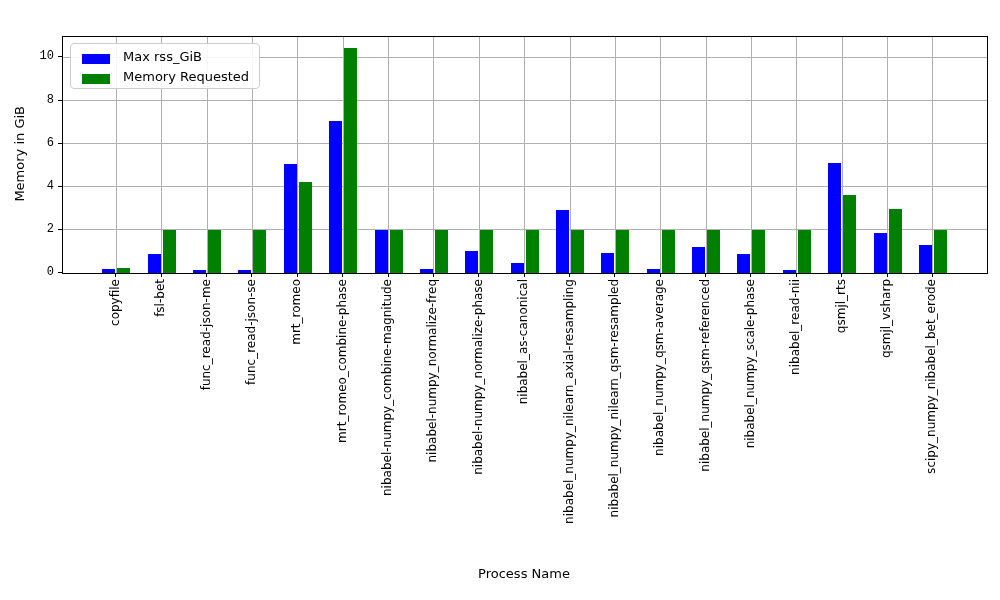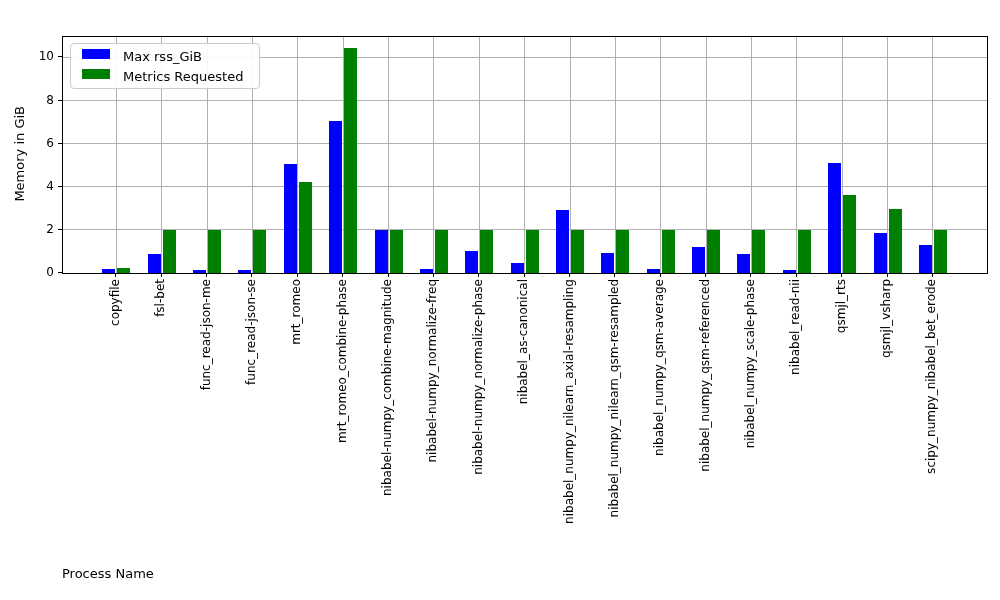--- a/index.html
+++ b/index.html
@@ -14,47 +14,47 @@
   }
   #plot{
     position:absolute;left:62px;top:36px;width:924px;height:236px;
     border:1px solid #000;box-sizing:content-box;background:#fff;
   }
   .hgrid{position:absolute;left:0;width:924px;height:1px;background:#b0b0b0;}
   .vgrid{position:absolute;top:0;height:236px;width:1px;background:#b0b0b0;}
   .bar{position:absolute;width:13px;}
   .ytick-label{
     position:absolute;left:0;width:54px;text-align:right;font-size:12px;
-    line-height:12px;color:#000;
+    line-height:12px;color:#000;font-family:Liberation Mono, monospace;
   }
   .ytick-mark{position:absolute;width:4px;height:1px;background:#000;left:58px;}
   .xtick-mark{position:absolute;width:1px;height:4px;background:#000;top:273px;}
   .xlabel{
     position:absolute;top:279px;font-size:12px;line-height:15px;color:#000;
     writing-mode:vertical-rl;transform:rotate(180deg);white-space:nowrap;
   }
   #ylabel-wrap{
     position:absolute;left:10px;top:36px;height:236px;width:18px;
     display:flex;align-items:center;justify-content:center;
   }
   #ylabel{
     writing-mode:vertical-rl;transform:rotate(180deg);font-size:13px;
     white-space:nowrap;color:#000;
   }
   #xlabel{
-    position:absolute;left:62px;top:566px;width:924px;text-align:left;
+    position:absolute;left:62px;top:566px;width:924px;text-align:center;
     font-size:13px;color:#000;
   }
   #legend{
     position:absolute;left:70px;top:43px;width:190px;height:46px;
     background:rgba(255,255,255,0.9);border:1px solid #cccccc;border-radius:4px;
     display:flex;flex-direction:column;justify-content:center;gap:5px;
     padding:0;box-sizing:border-box;
   }
-  .legend-row{display:flex;align-items:flex-start;height:15px;margin-left:11px;}
+  .legend-row{display:flex;align-items:flex-end;height:15px;margin-left:11px;}
   .legend-swatch{width:28px;height:10px;display:inline-block;flex:none;}
   .legend-label{margin-left:13px;font-size:13px;line-height:15px;white-space:nowrap;}
 </style>
 </head>
 <body>
 
 <div id="figure">
 
   <div id="ylabel-wrap">
     <div id="ylabel">Memory in GiB</div>
@@ -125,21 +125,21 @@
       <div class="bar" title="scipy_numpy_nibabel_bet_erode: 2" style="left: 870.96px; top: 193px; height: 43px; background: rgb(0, 128, 0);"></div>
     </div>
 
   <div id="legend">
     <div class="legend-row">
       <span class="legend-swatch" style="background: rgb(0, 0, 255);"></span>
       <span class="legend-label">Max rss_GiB</span>
     </div>
     <div class="legend-row">
       <span class="legend-swatch" style="background: rgb(0, 128, 0);"></span>
-      <span class="legend-label">Metrics Requested</span>
+      <span class="legend-label">Memory Requested</span>
     </div>
   </div>
 
   <div id="xlabel">Process Name</div>
 <div class="ytick-mark" style="top: 272px;"></div>
     <div class="ytick-label" style="top: 266px;">0</div>
     <div class="ytick-mark" style="top: 228.895px;"></div>
     <div class="ytick-label" style="top: 222.895px;">2</div>
     <div class="ytick-mark" style="top: 185.79px;"></div>
     <div class="ytick-label" style="top: 179.79px;">4</div>

